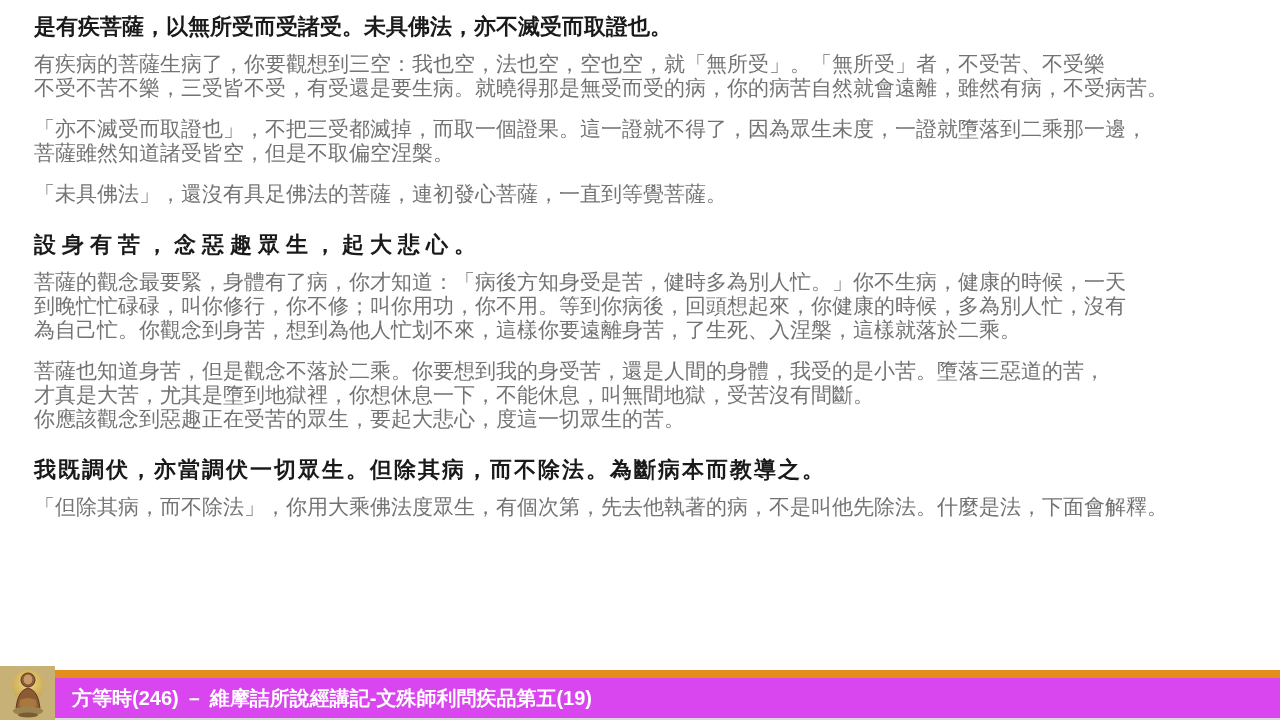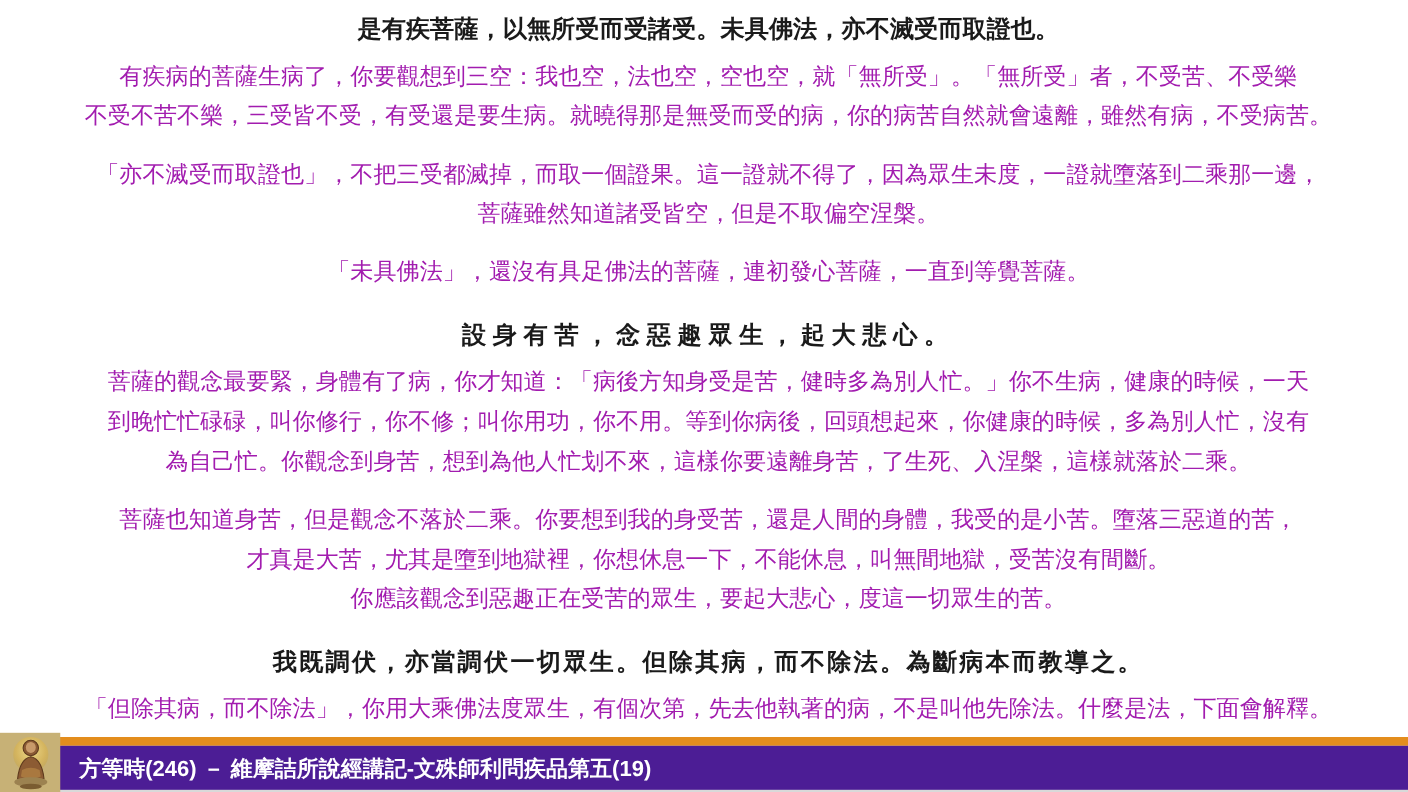--- a/index.html
+++ b/index.html
@@ -9,56 +9,56 @@
     font-family: "Liberation Sans", "DejaVu Sans", sans-serif;
     overflow: hidden;
     position: relative;
   }
   .slide-content {
     position: absolute;
     top: 0; left: 0; right: 0; bottom: 52px;
     padding: 12px 26px 0 34px;
     box-sizing: border-box;
   }
-  .section { margin-bottom: 24px; text-align: center; }
+  .section { margin-bottom: 24px; }
   .heading {
     font-size: 22px;
     font-weight: bold;
     color: #1a1a1a;
     margin: 0 0 10px 0;
     line-height: 30px;
     white-space: pre-line;
   }
   .heading.spaced-wide { letter-spacing: 6px; }
   .heading.spaced { letter-spacing: 2px; }
   .commentary {
     font-size: 21px;
-    color: #a21caf;
+    color: #737373;
     margin: 0 0 17px 0;
-    line-height: 36px;
+    line-height: 24px;
     white-space: pre-line;
   }
   .commentary:last-child { margin-bottom: 0; }
   .section-3 .commentary { margin-bottom: 16px; }
 
   .footer {
     position: absolute;
     left: 0; right: 0; bottom: 0;
     height: 56px;
   }
   .footer-stripe {
     position: absolute;
     left: 0; right: 0; top: 6px;
     height: 8px;
     background: #e38d1d;
   }
   .footer-bar {
     position: absolute;
     left: 0; right: 0; top: 14px; bottom: 0;
-    background: #4c1d95;
+    background: #d946ef;
     border-bottom: 2px solid #d9d9d9;
     box-sizing: border-box;
     display: flex;
     align-items: center;
     justify-content: space-between;
     padding: 0 28px 0 72px;
     color: #ffffff;
     font-size: 20px;
     font-weight: bold;
   }

